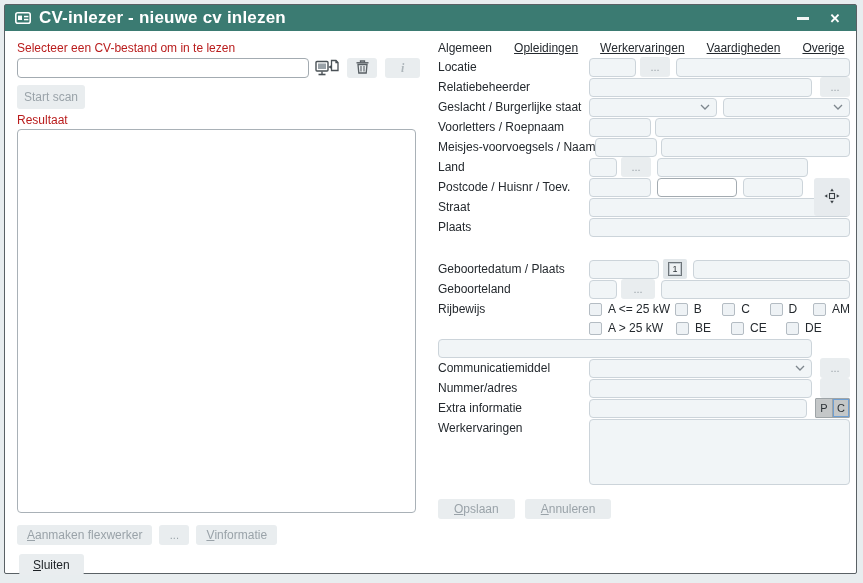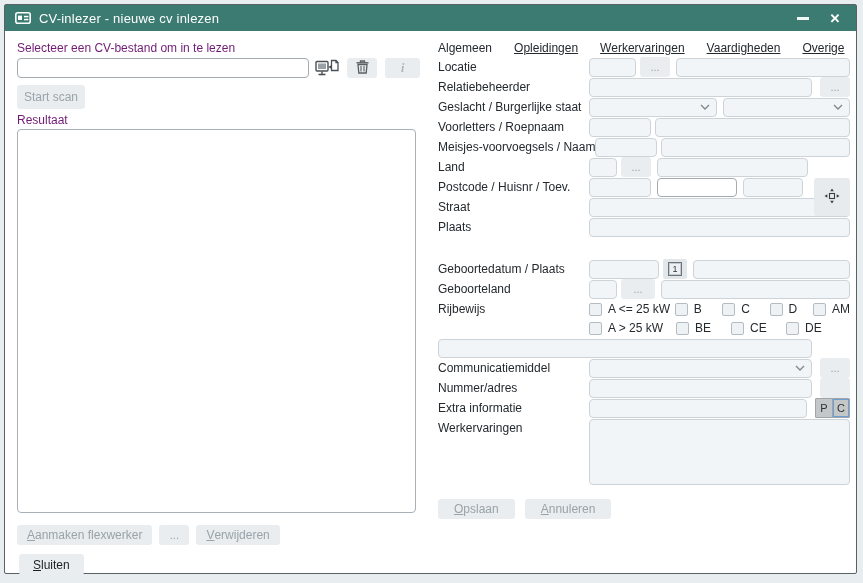--- a/index.html
+++ b/index.html
@@ -14,21 +14,21 @@
     position:absolute;left:4px;top:4px;width:853px;height:570px;
     background:#fff;border:1px solid #5a6165;border-radius:2px;
     box-sizing:border-box;
   }
   
   .titlebar{
     height:26px;background:#3b7b72;display:flex;align-items:center;
     padding:0 12px 0 10px;color:#fff;
   }
   .title-icon{display:flex;align-items:center;margin-right:8px}
-  .title-text{font-weight:normal;font-size:13px;letter-spacing:.2px}
+  .title-text{font-weight:bold;font-size:17px;letter-spacing:.2px}
   .tb-spacer{flex:1}
   .tb-btn{width:18px;height:18px;display:flex;align-items:center;justify-content:center;
     margin-left:14px;cursor:pointer;color:#fff;font-weight:bold}
   .tb-min-glyph{width:12px;height:0;border-bottom:3px solid #f2f6f5}
   .tb-close-glyph{font-size:13px;line-height:13px}
   
   .inp{
     box-sizing:border-box;height:19px;border:1px solid #ccd4da;border-radius:4px;
     background:#f1f5f7;padding:0 4px;font-family:inherit;font-size:12px;color:#24292e;
   }
@@ -44,21 +44,21 @@
   .more-btn{min-width:30px;padding:0 6px;font-size:11px;color:#9aa3a9}
   .sel{
     box-sizing:border-box;height:19px;border:1px solid #ccd4da;border-radius:4px;
     background:#f1f5f7;display:flex;align-items:center;justify-content:flex-end;
     padding:0 6px;cursor:pointer;
   }
   .cb{width:13px;height:13px;box-sizing:border-box;border:1px solid #b4bcc3;
     border-radius:2px;background:#eef2f5;flex:0 0 13px;cursor:pointer}
   
   .left-panel{position:absolute;left:12px;top:36px;width:403px}
-  .sec-label{height:14px;margin-bottom:3px;color:#701a75}
+  .sec-label{height:14px;margin-bottom:3px;color:#b91c1c}
   .file-row{display:flex;align-items:center;height:20px;margin-bottom:7px}
   .file-input{flex:0 0 292px;width:292px;height:20px;border:1px solid #a3abb1;
     border-radius:4px;background:#fff;box-sizing:border-box;padding:0 5px;
     font-family:inherit;font-size:12px}
   .file-browse{margin:0 8px 0 6px;display:flex;align-items:center;cursor:pointer}
   .icon-btn{width:38px;padding:0;margin-right:8px}
   .icon-btn.info{width:44px;margin-right:0;color:#aeb6bb;font-size:12px;font-weight:bold;font-family:"Liberation Serif",serif;font-style:italic}
   .startscan{width:68px;height:24px;margin-bottom:4px}
   .result-label{height:13px;margin-bottom:3px}
   .result-box{
@@ -178,21 +178,21 @@
     <textarea class="result-box" style=""></textarea>
 
     <div class="left-actions">
       <button class="btn">
           <u>A</u>
           <span>anmaken flexwerker</span>
         </button>
       <button class="btn more-btn">...</button>
       <button class="btn">
           <u>V</u>
-          <span>erwijderen</span>
+          <span>informatie</span>
         </button>
     </div>
 
     <div class="close-row">
       <button class="btn enabled">
           <u>S</u>
           <span>luiten</span>
         </button>
     </div>
   </div>

